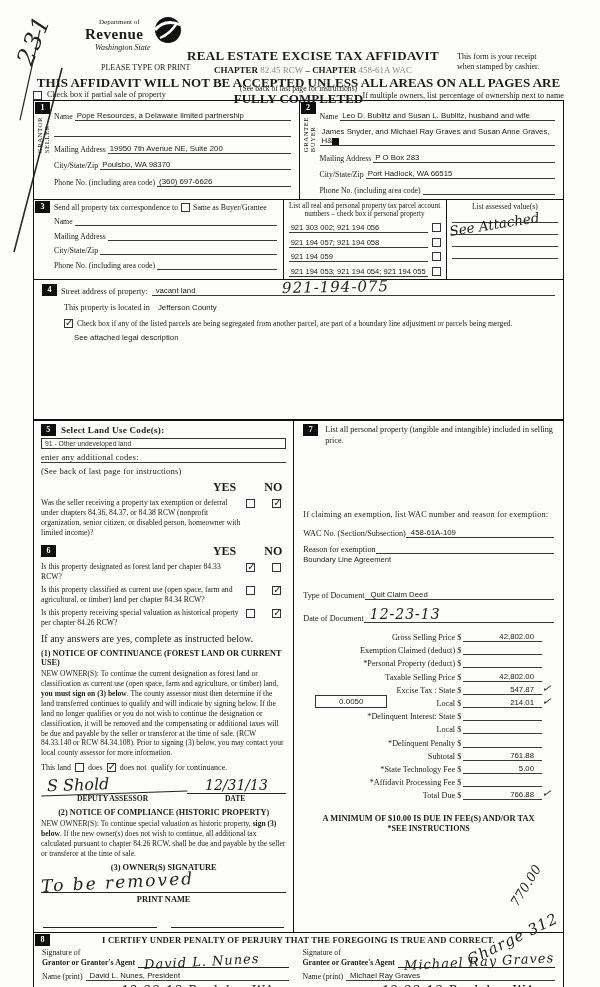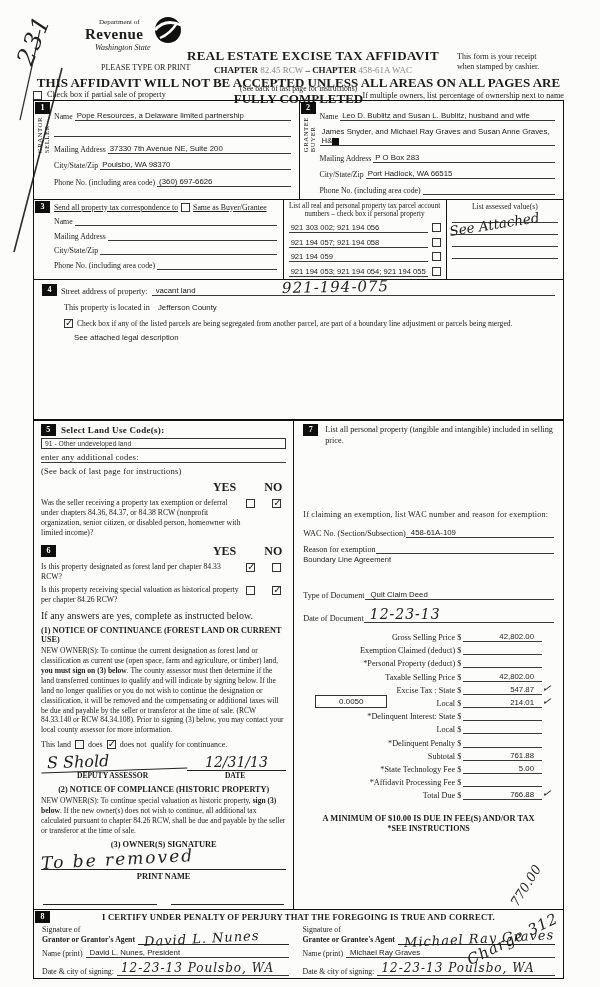--- a/index.html
+++ b/index.html
@@ -52,21 +52,21 @@
   .vlabels span { writing-mode:vertical-rl; transform:rotate(180deg); font-size:6.8px; letter-spacing:.5px; line-height:1.1; }
   .frow2 { display:flex; align-items:flex-end; margin-top:6.5px; font-size:7.8px; }
   .frow2 .lab { white-space:nowrap; margin-right:2px; }
   .frow2 .ul { flex:1; padding-left:2px; }
   .redact { display:inline-block; width:7px; height:7px; background:#0e0e0e; vertical-align:middle; }
 
   
   .sec3 { display:flex; border:1.6px solid #111; border-top:none; min-height:72px; }
   .s3left { width:47%; padding:3px 6px 4px 20px; position:relative; }
   .s3left .numbox { position:absolute; left:1px; top:1px; }
-  .s3intro { font-size:7.8px; display:flex; align-items:center; gap:3px; flex-wrap:wrap;text-decoration:underline; }
+  .s3intro { font-size:7.8px; display:flex; align-items:center; gap:3px; flex-wrap:wrap; }
   .s3left .frow2 { margin-top:5.5px; }
   .s3mid { width:31%; border-left:1.4px solid #111; border-right:1.4px solid #111; padding:2px 5px; }
   .s3mid .hd { font-size:7.2px; text-align:center; line-height:1.2; }
   .prow { display:flex; align-items:flex-end; margin-top:4.5px; }
   .prow .pv { flex:1; border-bottom:1px solid #3a3a3a; font-family:"Liberation Sans",sans-serif; font-size:7.6px; padding-left:2px; }
   .prow .cb { margin-left:4px; margin-bottom:1px; }
   .s3right { flex:1; padding:2px 5px; position:relative; }
   .s3right .hd { font-size:7.6px; text-align:center; }
   .aline { border-bottom:1px solid #3a3a3a; height:12px; }
   .seeattached { position:absolute; left:2px; top:16px; font-size:13.5px; transform:rotate(-9deg); white-space:nowrap; }
@@ -222,21 +222,21 @@
         </span>
         <div class="frow2">
             <span class="lab">Name</span>
             <span class="ul val grow">Pope Resources, a Delaware limited partnership</span>
           </div>
         <div class="frow2">
             <span class="ul grow">&nbsp;</span>
           </div>
         <div class="frow2">
             <span class="lab">Mailing Address</span>
-            <span class="ul val grow">37330 7th Avenue NE, Suite 200</span>
+            <span class="ul val grow">19950 7th Avenue NE, Suite 200</span>
           </div>
         <div class="frow2">
             <span class="lab">City/State/Zip</span>
             <span class="ul val grow">Poulsbo, WA 98370</span>
           </div>
         <div class="frow2">
             <span class="lab">Phone No. (including area code)</span>
             <span class="ul val grow">(360) 697-6626</span>
           </div>
       </div>
@@ -375,20 +375,27 @@
           </span>
         </div>
         <div class="qrow">
           <span class="qt">Is this property designated as forest land per chapter 84.33 RCW?</span>
           <span class="qcbs">
             <span class="cb checked"></span>
             <span class="cb"></span>
           </span>
         </div>
         <div class="qrow">
+          <span class="qt">Is this property classified as current use (open space, farm and agricultural, or timber) land per chapter 84.34 RCW?</span>
+          <span class="qcbs">
+            <span class="cb"></span>
+            <span class="cb checked"></span>
+          </span>
+        </div>
+        <div class="qrow">
           <span class="qt">Is this property receiving special valuation as historical property per chapter 84.26 RCW?</span>
           <span class="qcbs">
             <span class="cb"></span>
             <span class="cb checked"></span>
           </span>
         </div>
         <div class="anyyes">If any answers are yes, complete as instructed below.</div>
 
         <div class="ntitle">(1) NOTICE OF CONTINUANCE (FOREST LAND OR CURRENT USE)</div>
         <div class="npara"><span>NEW OWNER(S): To continue the current designation as forest land or classification as current use (open space, farm and agriculture, or timber) land, </span><b>you must sign on (3) below</b><span>. The county assessor must then determine if the land transferred continues to qualify and will indicate by signing below. If the land no longer qualifies or you do not wish to continue the designation or classification, it will be removed and the compensating or additional taxes will be due and payable by the seller or transferor at the time of sale. (RCW 84.33.140 or RCW 84.34.108). Prior to signing (3) below, you may contact your local county assessor for more information.</span></div>

